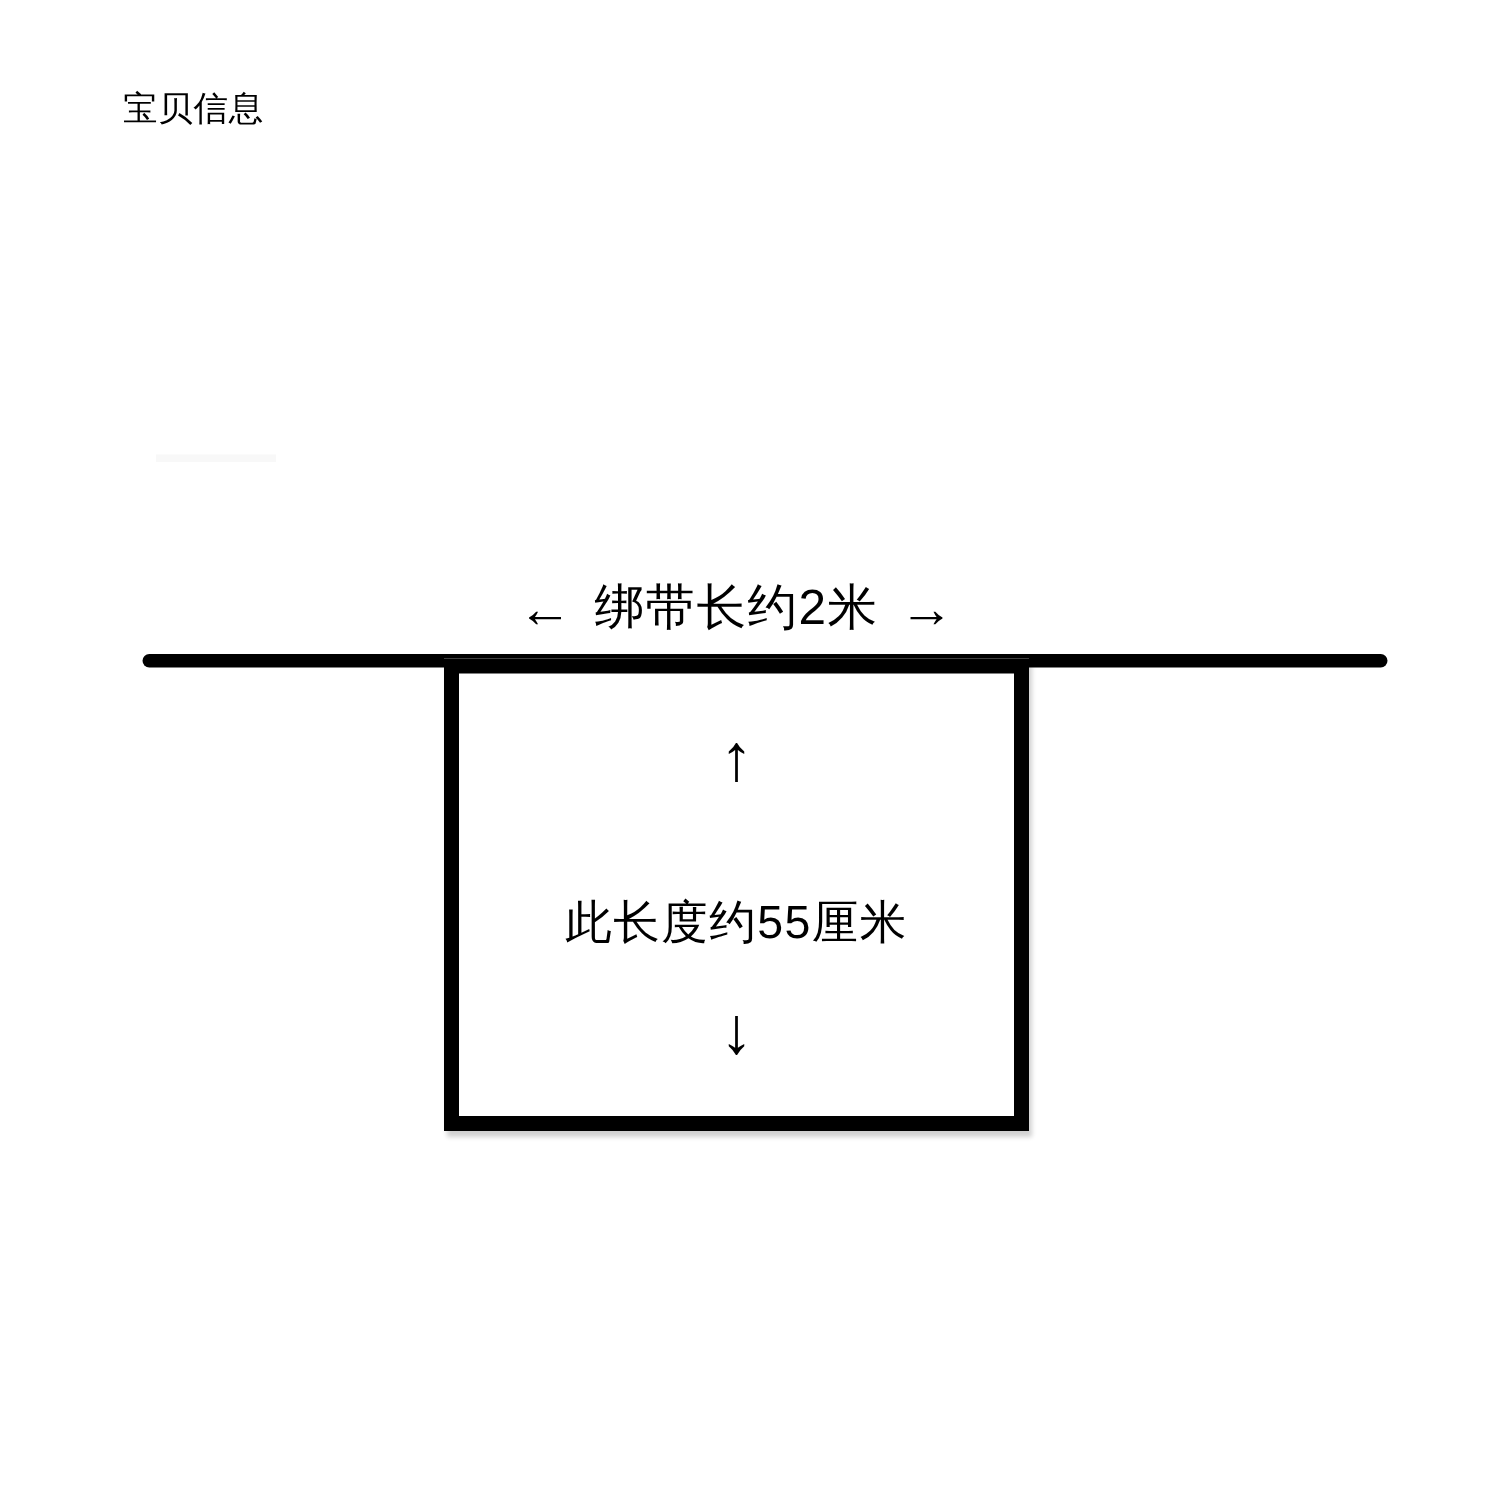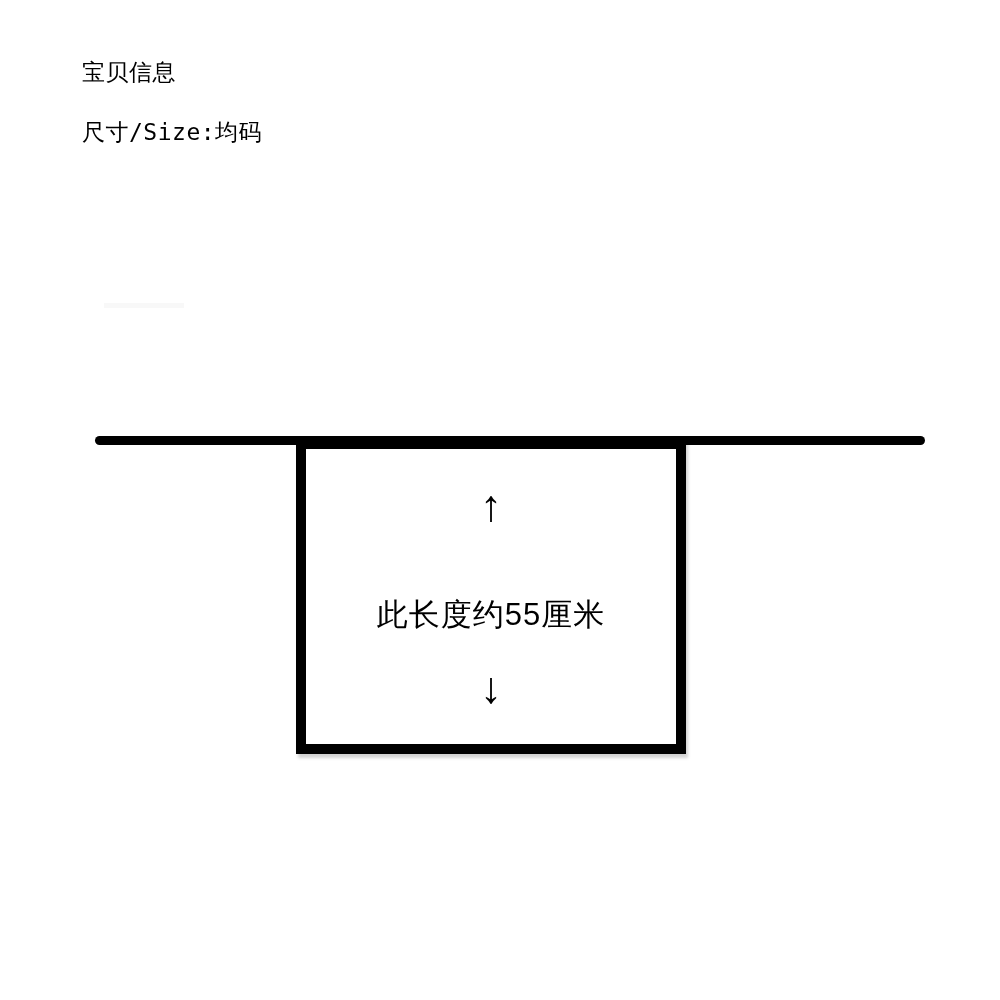--- a/index.html
+++ b/index.html
@@ -94,24 +94,26 @@
     letter-spacing: 1px;
     margin-top: 36px;
   }
 </style>
 </head>
 <body>
 
 <div class="stage">
 
   <p class="info-line l1">宝贝信息</p>
-  <p class="info-line l2">尺寸/Size:均码</p>
 
   <div class="smudge"></div>
 
+  <div class="strap-label">
+    <span class="h-arrow left">←</span><span>绑带长约2米</span><span class="h-arrow right">→</span>
+  </div>
 
   <div class="long-line"></div>
 
   <div class="measure-rect">
     <div class="v-arrow">↑</div>
     <div class="length-label">此长度约55厘米</div>
     <div class="v-arrow">↓</div>
   </div>
 
 </div>

